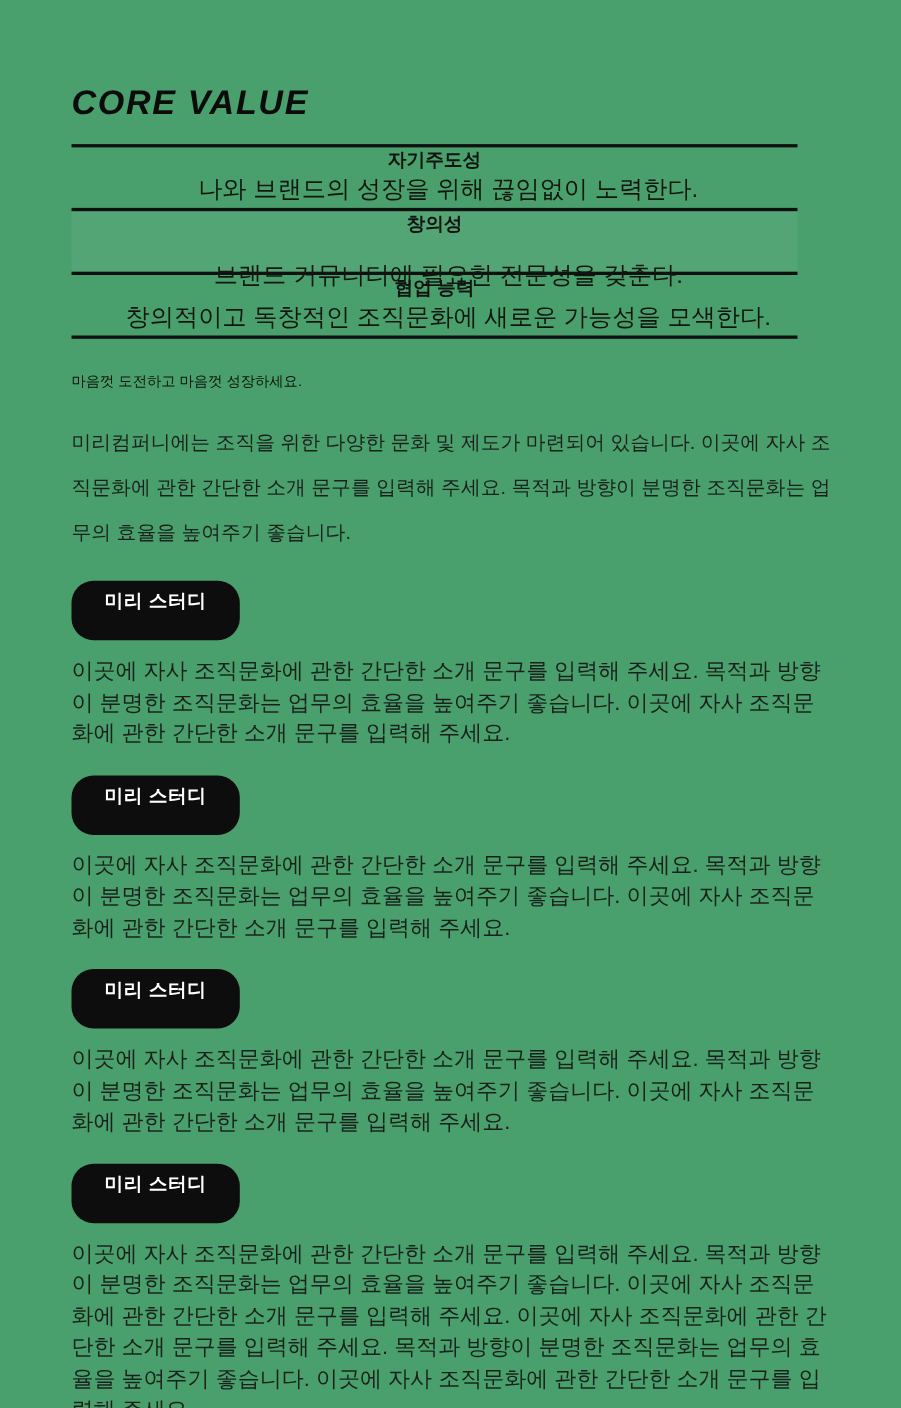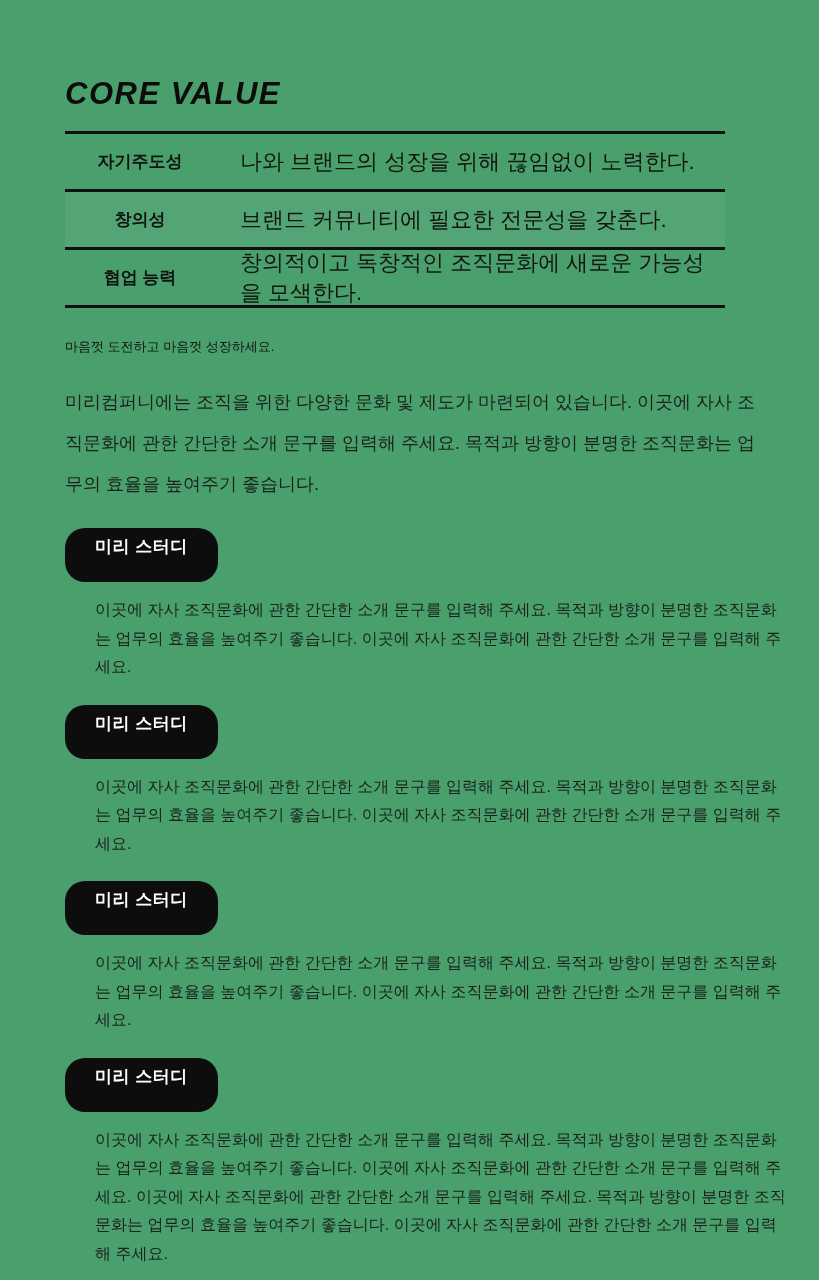--- a/index.html
+++ b/index.html
@@ -37,23 +37,25 @@
   .cv-table {
     width: 660px;
     margin-top: 22px;
     border-top: 3px solid #101010;
   }
   .cv-row {
     display: flex;
     align-items: center;
     height: 55px;
     border-bottom: 3px solid #101010;
+    flex-direction: column;
   }
   .cv-row.alt {
     background: rgba(255,255,255,0.055);
+    gap: 20px;
   }
   .cv-label {
     width: 150px;
     text-align: center;
     font-size: 17px;
     font-weight: 700;
     color: #101310;
     flex: 0 0 auto;
   }
   .cv-desc {
@@ -94,24 +96,23 @@
     font-weight: 700;
     line-height: 38px;
     height: 54px;
     padding: 0 30px;
     border-radius: 20px;
     letter-spacing: 0.5px;
   }
   .item-text {
     margin-top: 14px;
     width: 692px;
-    font-size: 16px;
+    font-size: 20px;
     line-height: 28.5px;
     color: #1A211C;
-    margin-left: 30px;
   }
 </style>
 </head>
 <body>
 
 <div class="page">
 
   <h1 class="section-title">CORE VALUE</h1>
 
   <div class="cv-table">

